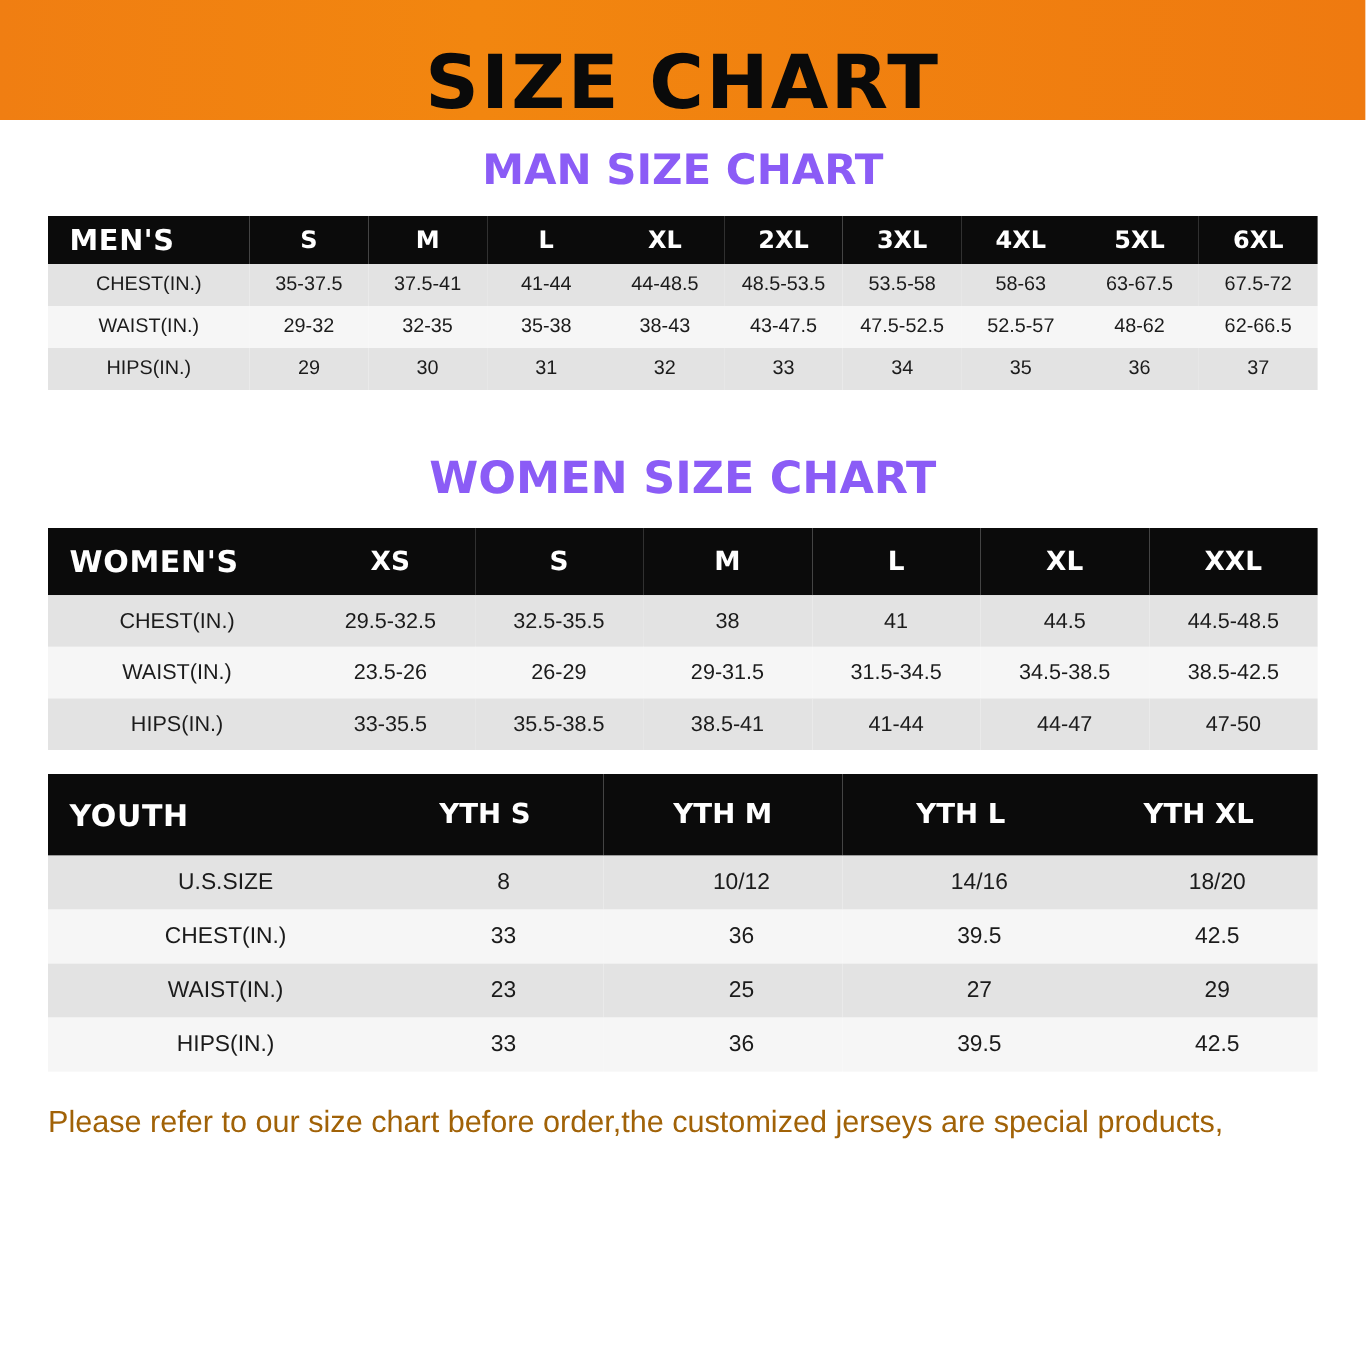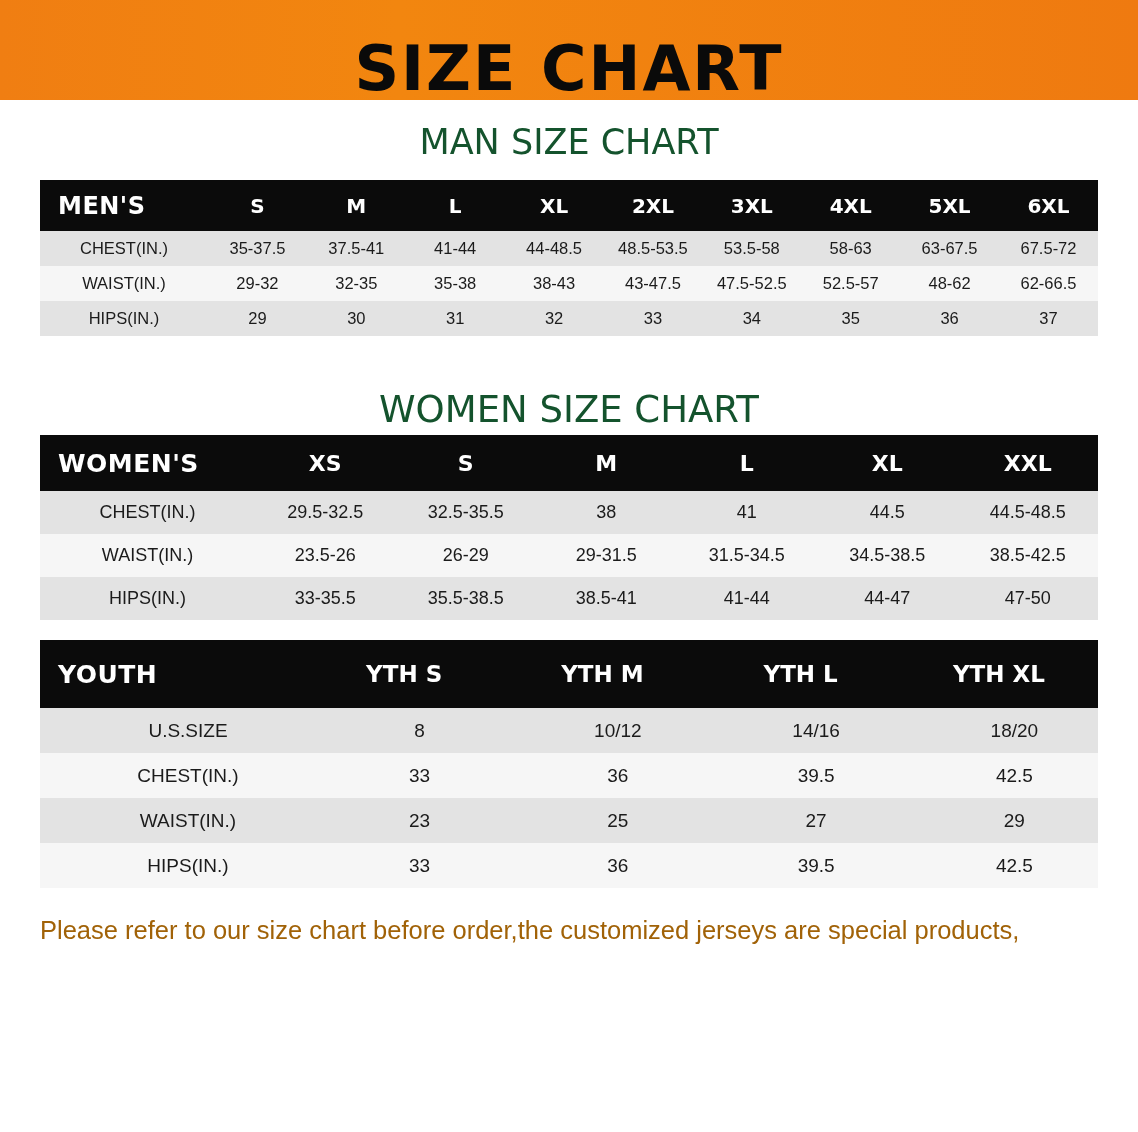--- a/index.html
+++ b/index.html
@@ -28,22 +28,22 @@
     font-size: 62px;
     letter-spacing: 2px;
     color: #0a0a0a;
     line-height: 1;
   }
 
   
   .section-title {
     text-align: center;
     font-family: "DejaVu Sans", sans-serif;
-    font-weight: 400;
-    color: #14532d;
+    font-weight: 700;
+    color: #8b5cf6;
   }
   .title-man   { font-size: 35px; margin-top: 22px; }
   .title-women { font-size: 37px; margin-top: 52px; }
   .title-youth { font-size: 38px; margin-top: 44px; }
 
   
   .tbl-wrap { padding: 0 40px; }
   table {
     width: 1058px;
     border-collapse: collapse;
@@ -67,27 +67,27 @@
   }
   tbody td.rowhead {
     text-align: center;
     font-family: "Liberation Sans", sans-serif;
   }
   tbody tr.odd  td { background: #e3e3e3; }
   tbody tr.even td { background: #f6f6f6; }
 
   
   #men-table { margin-top: 18px; }
-  #men-table thead th { height: 51px; font-size: 20px; }
+  #men-table thead th { height: 40px; font-size: 20px; }
   #men-table thead th.rowhead { font-size: 24px; letter-spacing: .5px; }
   #men-table tbody td { height: 35px; font-size: 16.5px; }
   #men-table tbody td.rowhead { font-size: 16.5px; }
 
   
-  #women-table { margin-top: 4px; }
+  #women-table { margin-top: 20px; }
   #women-table thead th { height: 56px; font-size: 22px; }
   #women-table thead th.rowhead { font-size: 25px; letter-spacing: .5px; }
   #women-table tbody td { height: 43px; font-size: 18px; }
 
   
   #youth-table { margin-top: 20px; }
   #youth-table thead th { height: 68px; font-size: 23px; }
   #youth-table thead th.rowhead { font-size: 25px; letter-spacing: .5px; }
   #youth-table tbody td { height: 45px; font-size: 19px; padding-left: 32px; }
 

